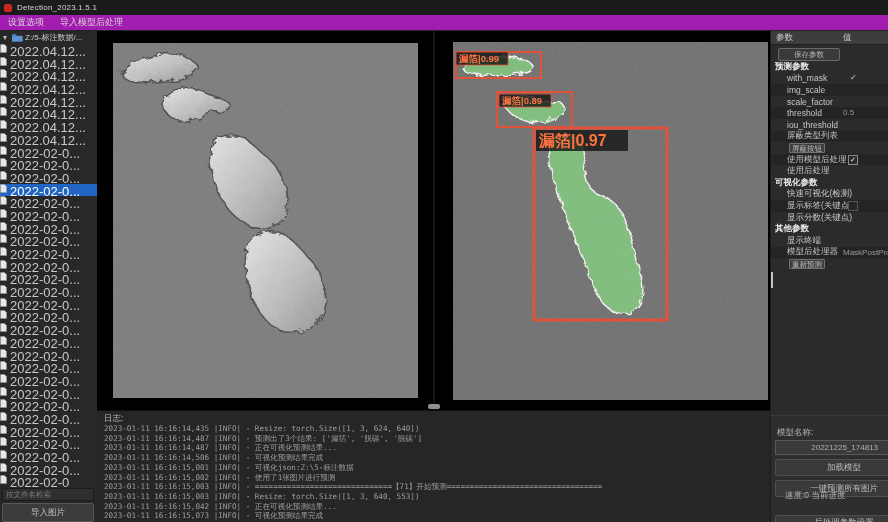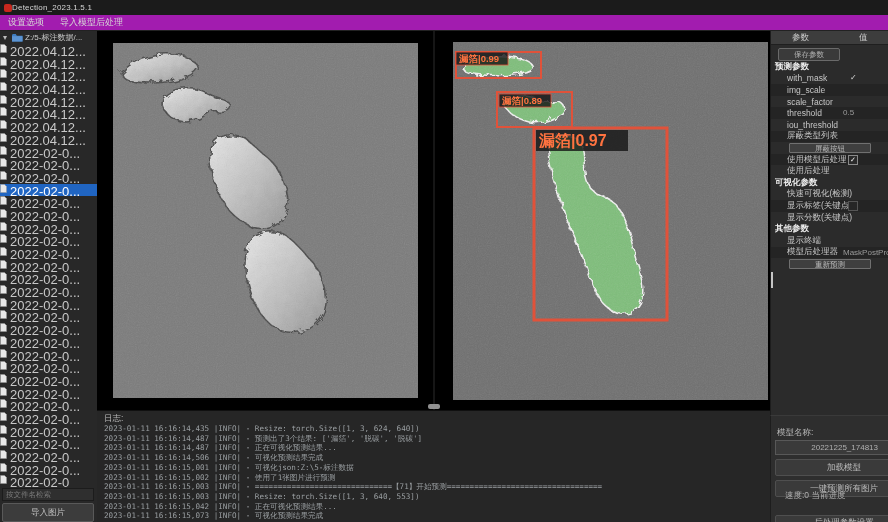--- a/index.html
+++ b/index.html
@@ -1,20 +1,20 @@
 <!DOCTYPE html>
 <html><head>
 <meta charset="utf-8">
 <style>
   html,body{margin:0;padding:0;background:#111;}
   .app{position:relative;width:888px;height:522px;overflow:hidden;background:#2b2b2b;
        font-family:"Liberation Sans",sans-serif;-webkit-font-smoothing:antialiased;}
   
   .titlebar{position:absolute;left:0;top:0;width:888px;height:15px;background:#1b1b1b;
-            display:flex;align-items:center;padding-left:4px;box-sizing:border-box;}
+            display:flex;align-items:center;gap:5px;padding-left:4px;box-sizing:border-box;}
   .app-icon{width:8px;height:8px;background:#c8281e;border-radius:2px 3px 2px 2px;flex:none;}
   .title-text{font-size:8px;color:#d5d5d5;letter-spacing:.2px;}
   
   .menubar{position:absolute;left:0;top:15px;width:888px;height:16px;background:#a21caf;
            border-bottom:1px solid #222;display:flex;align-items:center;gap:16px;
            padding-left:8px;box-sizing:border-box;}
   .menu-item{font-size:9px;color:#d6d6d6;}
   
   .left-panel{position:absolute;left:0;top:31px;width:97px;height:491px;background:#282828;overflow:hidden;}
   .tree{position:absolute;left:0;top:0;width:97px;height:456px;overflow:hidden;}
@@ -41,36 +41,36 @@
              border-top:1px solid #101010;overflow:hidden;}
   .log-title{position:absolute;left:7px;top:2px;font-size:8.5px;color:#b8b8b8;}
   .log-lines{position:absolute;left:7px;top:13px;width:662px;}
   .log-line{font-family:"DejaVu Sans Mono",monospace;font-size:7.6px;line-height:9.7px;
             color:#9a9fa2;white-space:nowrap;overflow:hidden;}
   
   .params{position:absolute;left:770px;top:31px;width:118px;height:384px;background:#2b2b2b;
           border-left:1px solid #1d1d1d;box-sizing:border-box;overflow:hidden;}
   .phead{display:flex;height:13px;background:#3d3d3d;border-bottom:1px solid #1f1f1f;
          align-items:center;font-size:8.5px;color:#cfcfcf;}
-  .phead .c1{padding-left:21px;width:67px;}
+  .phead .c1{padding-left:5px;width:67px;}
   .save-row{height:16px;display:flex;align-items:flex-end;}
   .save-btn{margin-left:7px;width:62px;height:13px;background:#3a3a3a;border:1px solid #6a6a6a;
             color:#b5b5b5;font-size:7.5px;line-height:10px;padding:0;border-radius:2px;font-family:inherit;}
   .prow{position:relative;height:11.6px;display:flex;align-items:center;font-size:8.5px;color:#c6c6c6;}
   .prow.dark{background:#242424;}
   .prow .plabel{padding-left:16px;white-space:nowrap;}
   .prow.sec{color:#ededed;font-weight:bold;}
   .prow.sec .plabel{padding-left:4px;}
   .pvalue{position:absolute;left:72px;top:1px;color:#9a9a9a;white-space:nowrap;font-size:8px;}
   .pvalue.check{color:#d8d8d8;left:79px;top:0;}
   .pvalue.clip{max-width:46px;overflow:hidden;}
   .checkbox{position:absolute;left:77px;top:1px;width:8px;height:8px;border:1px solid #8a8a8a;
             background:#2a2a2a;color:#eee;font-size:7px;line-height:8px;text-align:center;}
   .checkbox.unchecked{border-color:#555;background:#262626;}
-  .pbtn{margin-left:18px;width:82px;height:10.5px;background:#3f3f3f;border:1px solid #707070;
+  .pbtn{margin-left:18px;width:36px;height:10.5px;background:#3f3f3f;border:1px solid #707070;
         color:#b8b8b8;font-size:7.5px;line-height:9px;padding:0;border-radius:1px;font-family:inherit;}
   .v-thumb{position:absolute;left:0;top:241px;width:2px;height:16px;background:#c5c5c5;}
   
   .model-panel{position:absolute;left:770px;top:415px;width:118px;height:107px;background:#2e2e2e;
                border-left:1px solid #1d1d1d;border-top:1px solid #3a3a3a;box-sizing:border-box;}
   .mp-label{position:absolute;left:6px;top:11px;font-size:8.5px;color:#b8b8b8;}
   .mp-field{position:absolute;left:4px;top:24px;width:138px;height:15px;background:#3a3a3a;
             border:1px solid #585858;box-sizing:border-box;font-size:8px;color:#b0b0b0;
             display:flex;align-items:center;justify-content:flex-end;padding-right:34px;}
   .mp-btn{position:absolute;left:4px;width:138px;height:17px;background:#3a3a3a;

